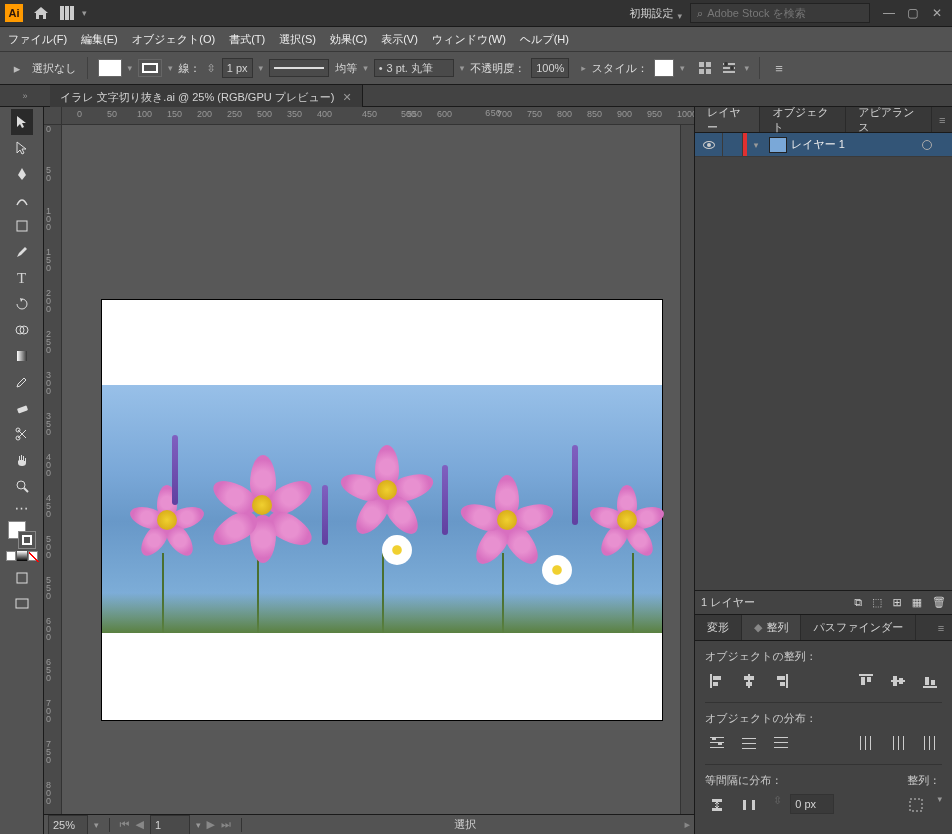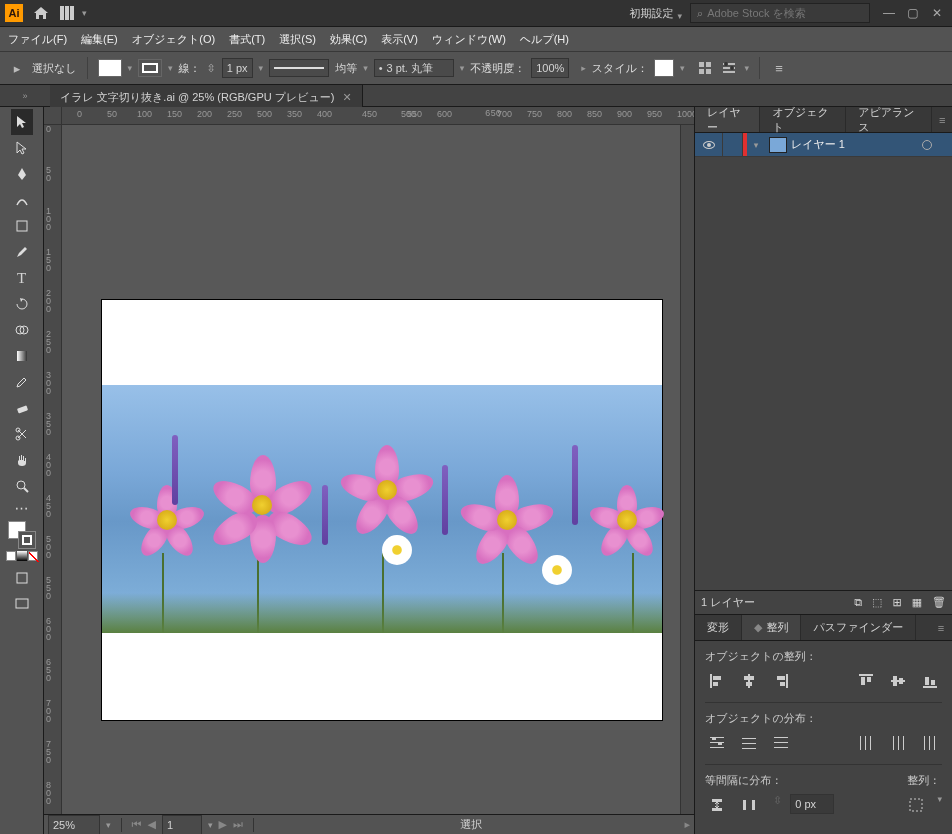--- a/index.html
+++ b/index.html
@@ -456,21 +456,21 @@
 
           <div style="position:absolute;left:280px;top:150px;width:30px;height:30px;background:radial-gradient(circle,#f0d030 20%,#fff 25%,#fff 90%,transparent);border-radius:50%"></div>
           <div style="position:absolute;left:440px;top:170px;width:30px;height:30px;background:radial-gradient(circle,#f0d030 20%,#fff 25%,#fff 90%,transparent);border-radius:50%"></div>
 
           <div style="position:absolute;left:0;bottom:0;width:100%;height:40px;background:linear-gradient(0deg,#5a8040 0%,transparent 100%)"></div>
         </div>
       </div>
       <div class="scrollbar-v"></div>
     </div>
     <div class="statusbar">
-      <div class="cb-input" style="width:52px">
+      <div class="cb-input" style="width:40px">
           <span>25%</span>
         </div>
       <span class="chev">▾</span>
       <div class="status-sep"></div>
       <span style="color:#888">⏮</span>
       <span style="color:#888">◀</span>
       <div class="cb-input" style="width:40px">
           <span>1</span>
         </div>
       <span class="chev">▾</span>

